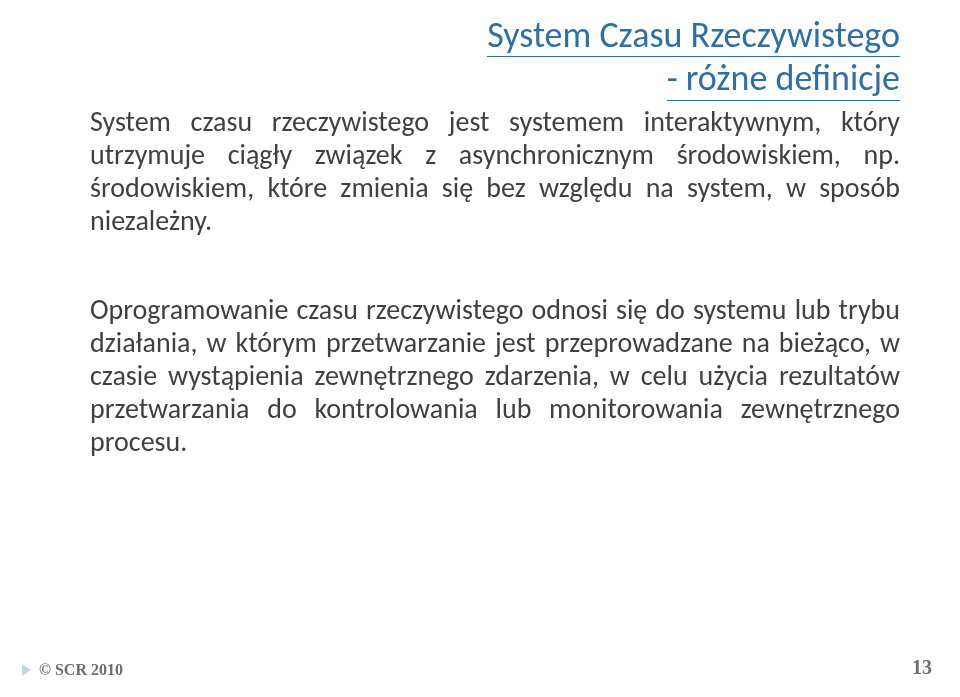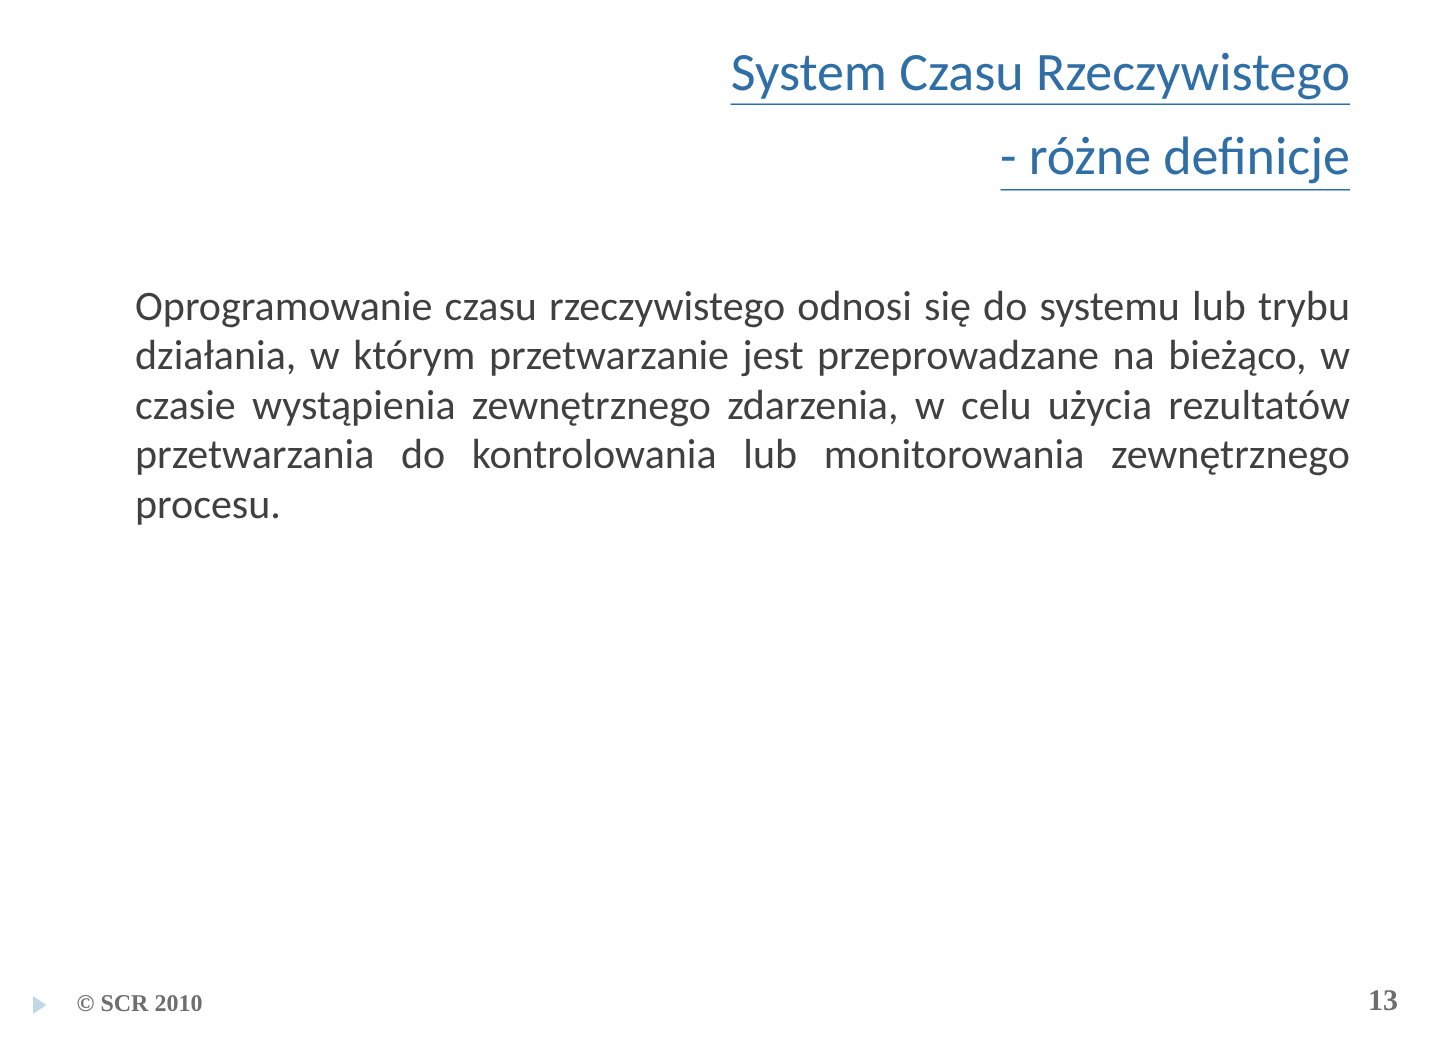--- a/index.html
+++ b/index.html
@@ -23,21 +23,20 @@
   .title {
     text-align: right;
     color: #2f6fa5;
     font-size: 36px;
     line-height: 1.18;
     font-weight: 400;
     border-bottom: 1px solid #2f6fa5;
     display: inline-block;
     float: right;
     clear: both;
-    margin-top: 13px;
   }
   .title-wrap {
     text-align: right;
     margin-bottom: 8px;
   }
   .body {
     clear: both;
     padding-top: 4px;
   }
   .def-head {
@@ -58,21 +57,21 @@
   }
   .gap {
     height: 56px;
   }
   .footer {
     position: absolute;
     left: 22px;
     bottom: 18px;
     display: flex;
     align-items: center;
-    gap: 20px;
+    gap: 8px;
   }
   .footer .arrow {
     width: 0;
     height: 0;
     border-top: 6px solid transparent;
     border-bottom: 6px solid transparent;
     border-left: 9px solid #bfd8e8;
   }
   .footer .copy {
     font-family: "Times New Roman", serif;
@@ -95,20 +94,21 @@
 
 <div class="slide">
 
   <div class="title-wrap">
     <div class="title">System Czasu Rzeczywistego</div><br>
     <div class="title">- różne definicje</div>
   </div>
 
   <div class="body">
 
+    <div class="def-text">System czasu rzeczywistego jest systemem interaktywnym, który utrzymuje ciągły związek z asynchronicznym środowiskiem, np. środowiskiem, które zmienia się bez względu na system, w sposób niezależny.</div>
 
     <div class="gap"></div>
 
     <div class="def-text">Oprogramowanie czasu rzeczywistego odnosi się do systemu lub trybu działania, w którym przetwarzanie jest przeprowadzane na bieżąco, w czasie wystąpienia zewnętrznego zdarzenia, w celu użycia rezultatów przetwarzania do kontrolowania lub monitorowania zewnętrznego procesu.</div>
 
   </div>
 
   <div class="footer">
     <div class="arrow"></div>
     <div class="copy">© SCR 2010</div>

